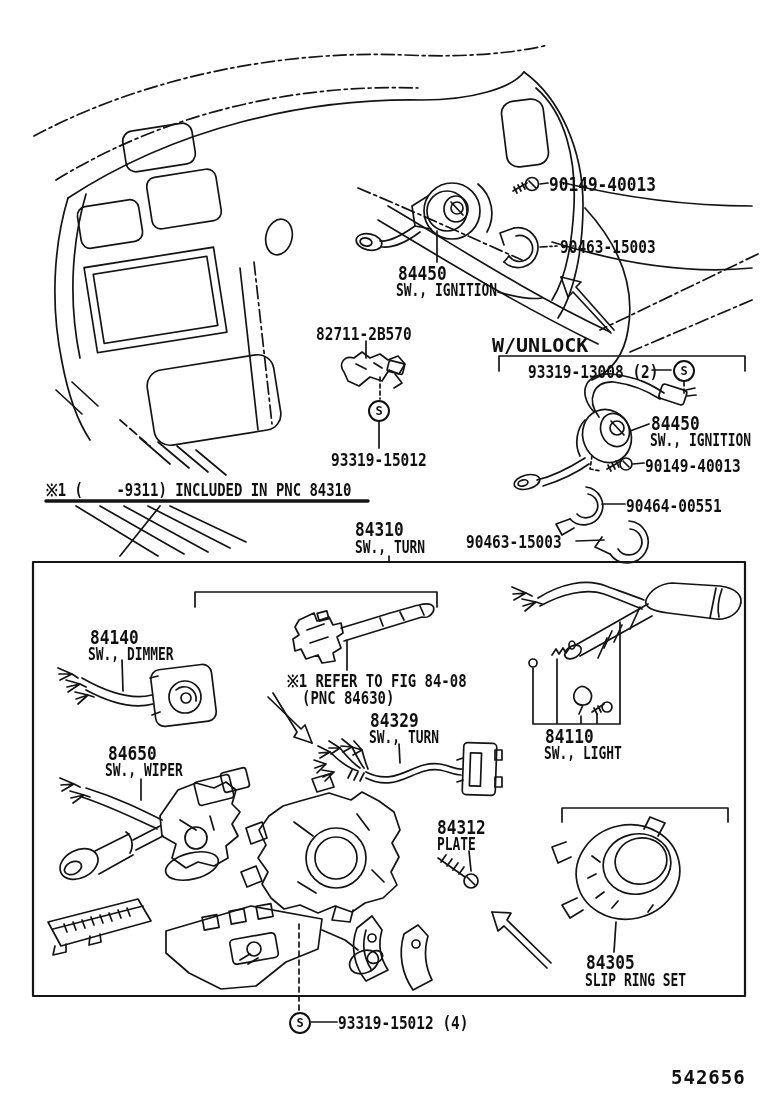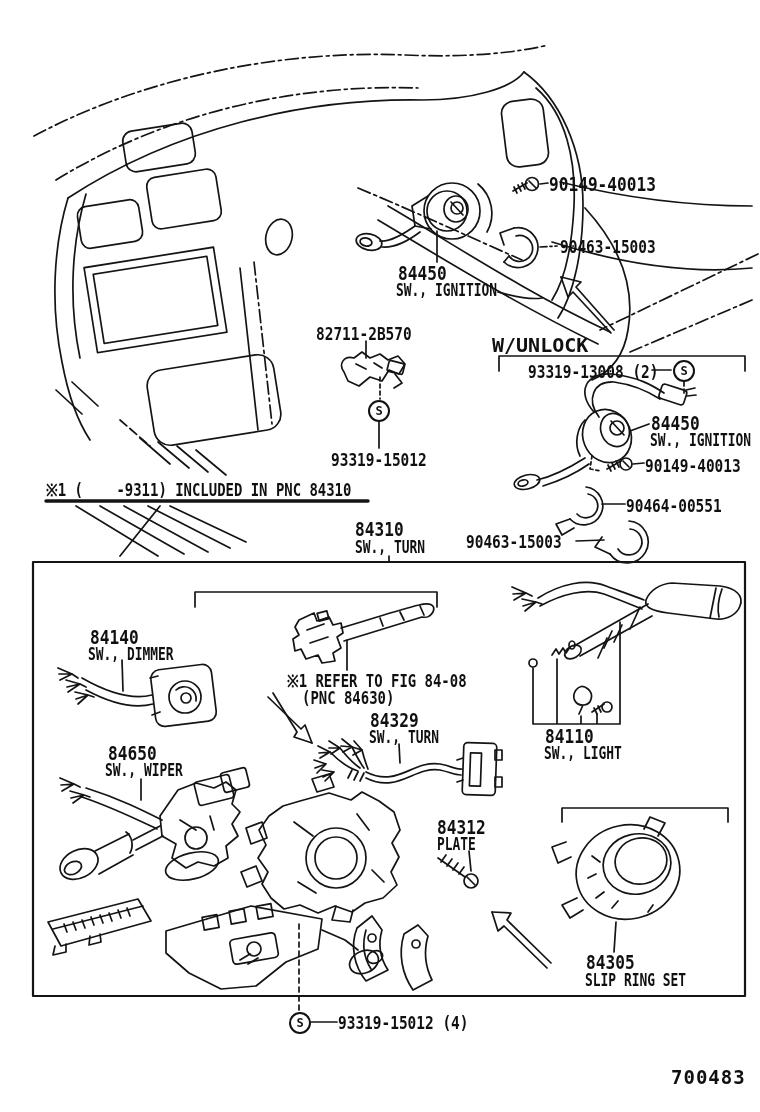--- a/index.html
+++ b/index.html
@@ -341,15 +341,15 @@
 
 <div class="t pn" style="left:437px;top:818px;">84312</div>
 <div class="t sub" style="left:437px;top:836px;">PLATE</div>
 
 <div class="t pn" style="left:586px;top:953px;">84305</div>
 <div class="t sub" style="left:585px;top:972px;">SLIP RING SET</div>
 
 <div class="s-badge" style="left:289px;top:1012px;">S</div>
 <div class="t pn-s" style="left:338px;top:1015px;">93319-15012 (4)</div>
 
-<div class="t page-code" style="left:671px;top:1068px;">700483</div>
+<div class="t page-code" style="left:671px;top:1068px;">542656</div>
 
 </div>
 
 </body></html>

